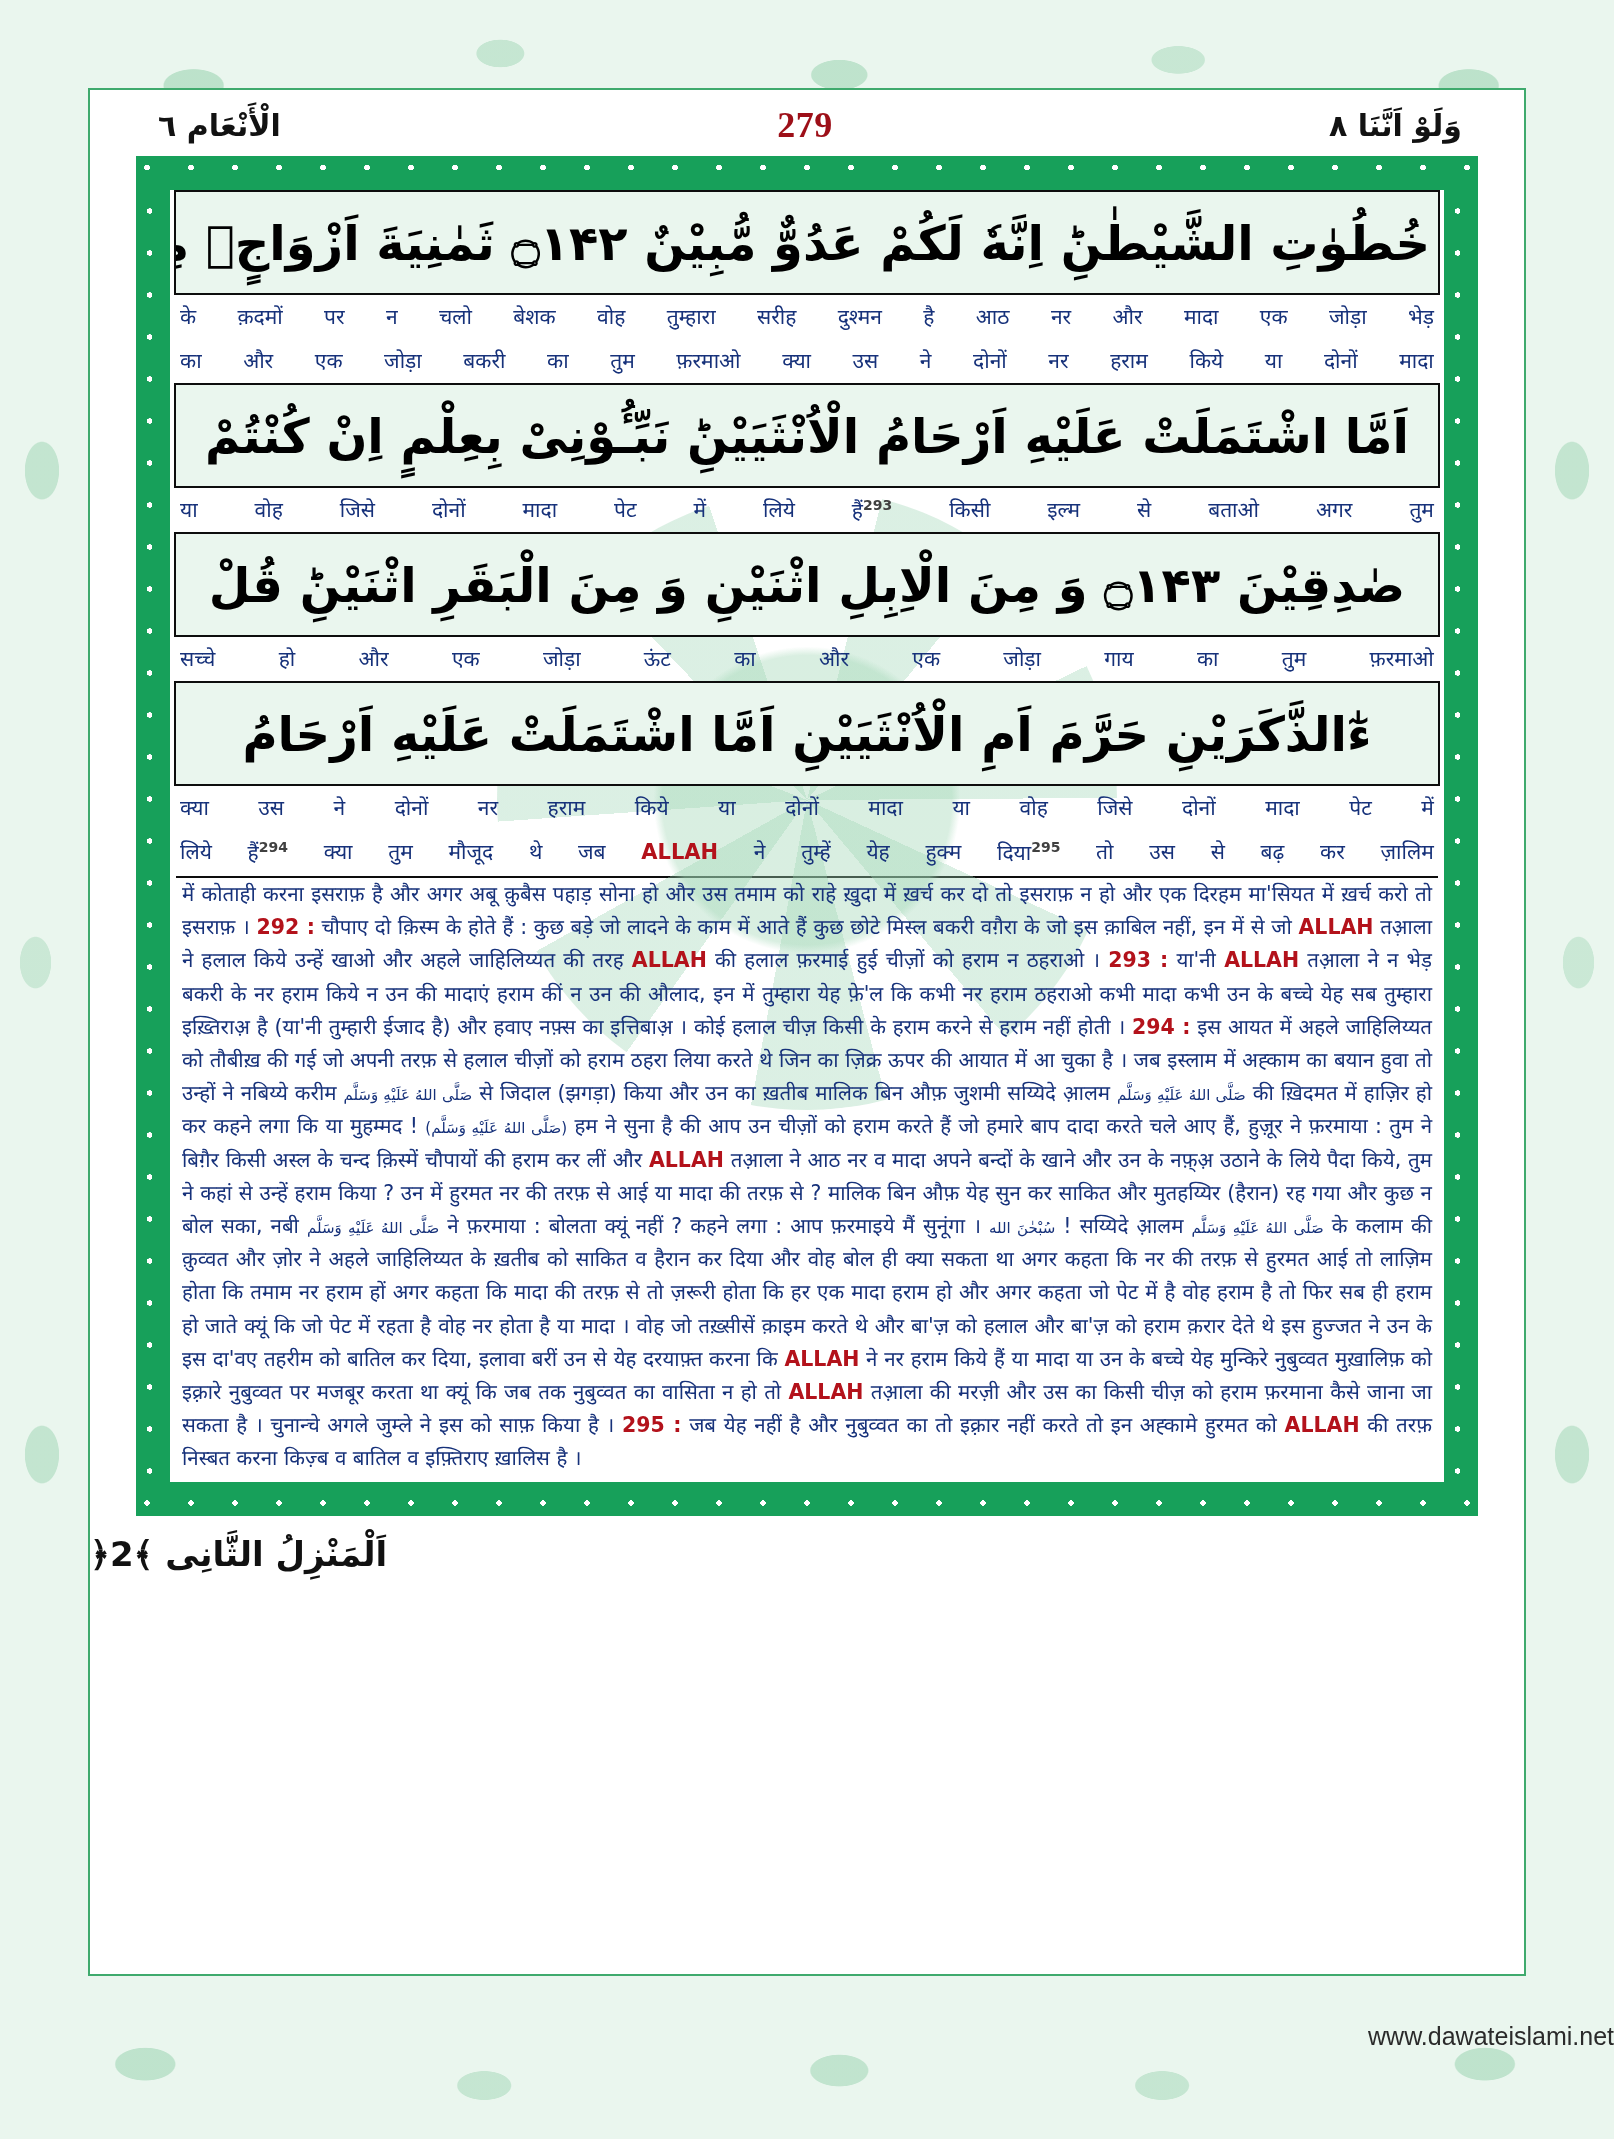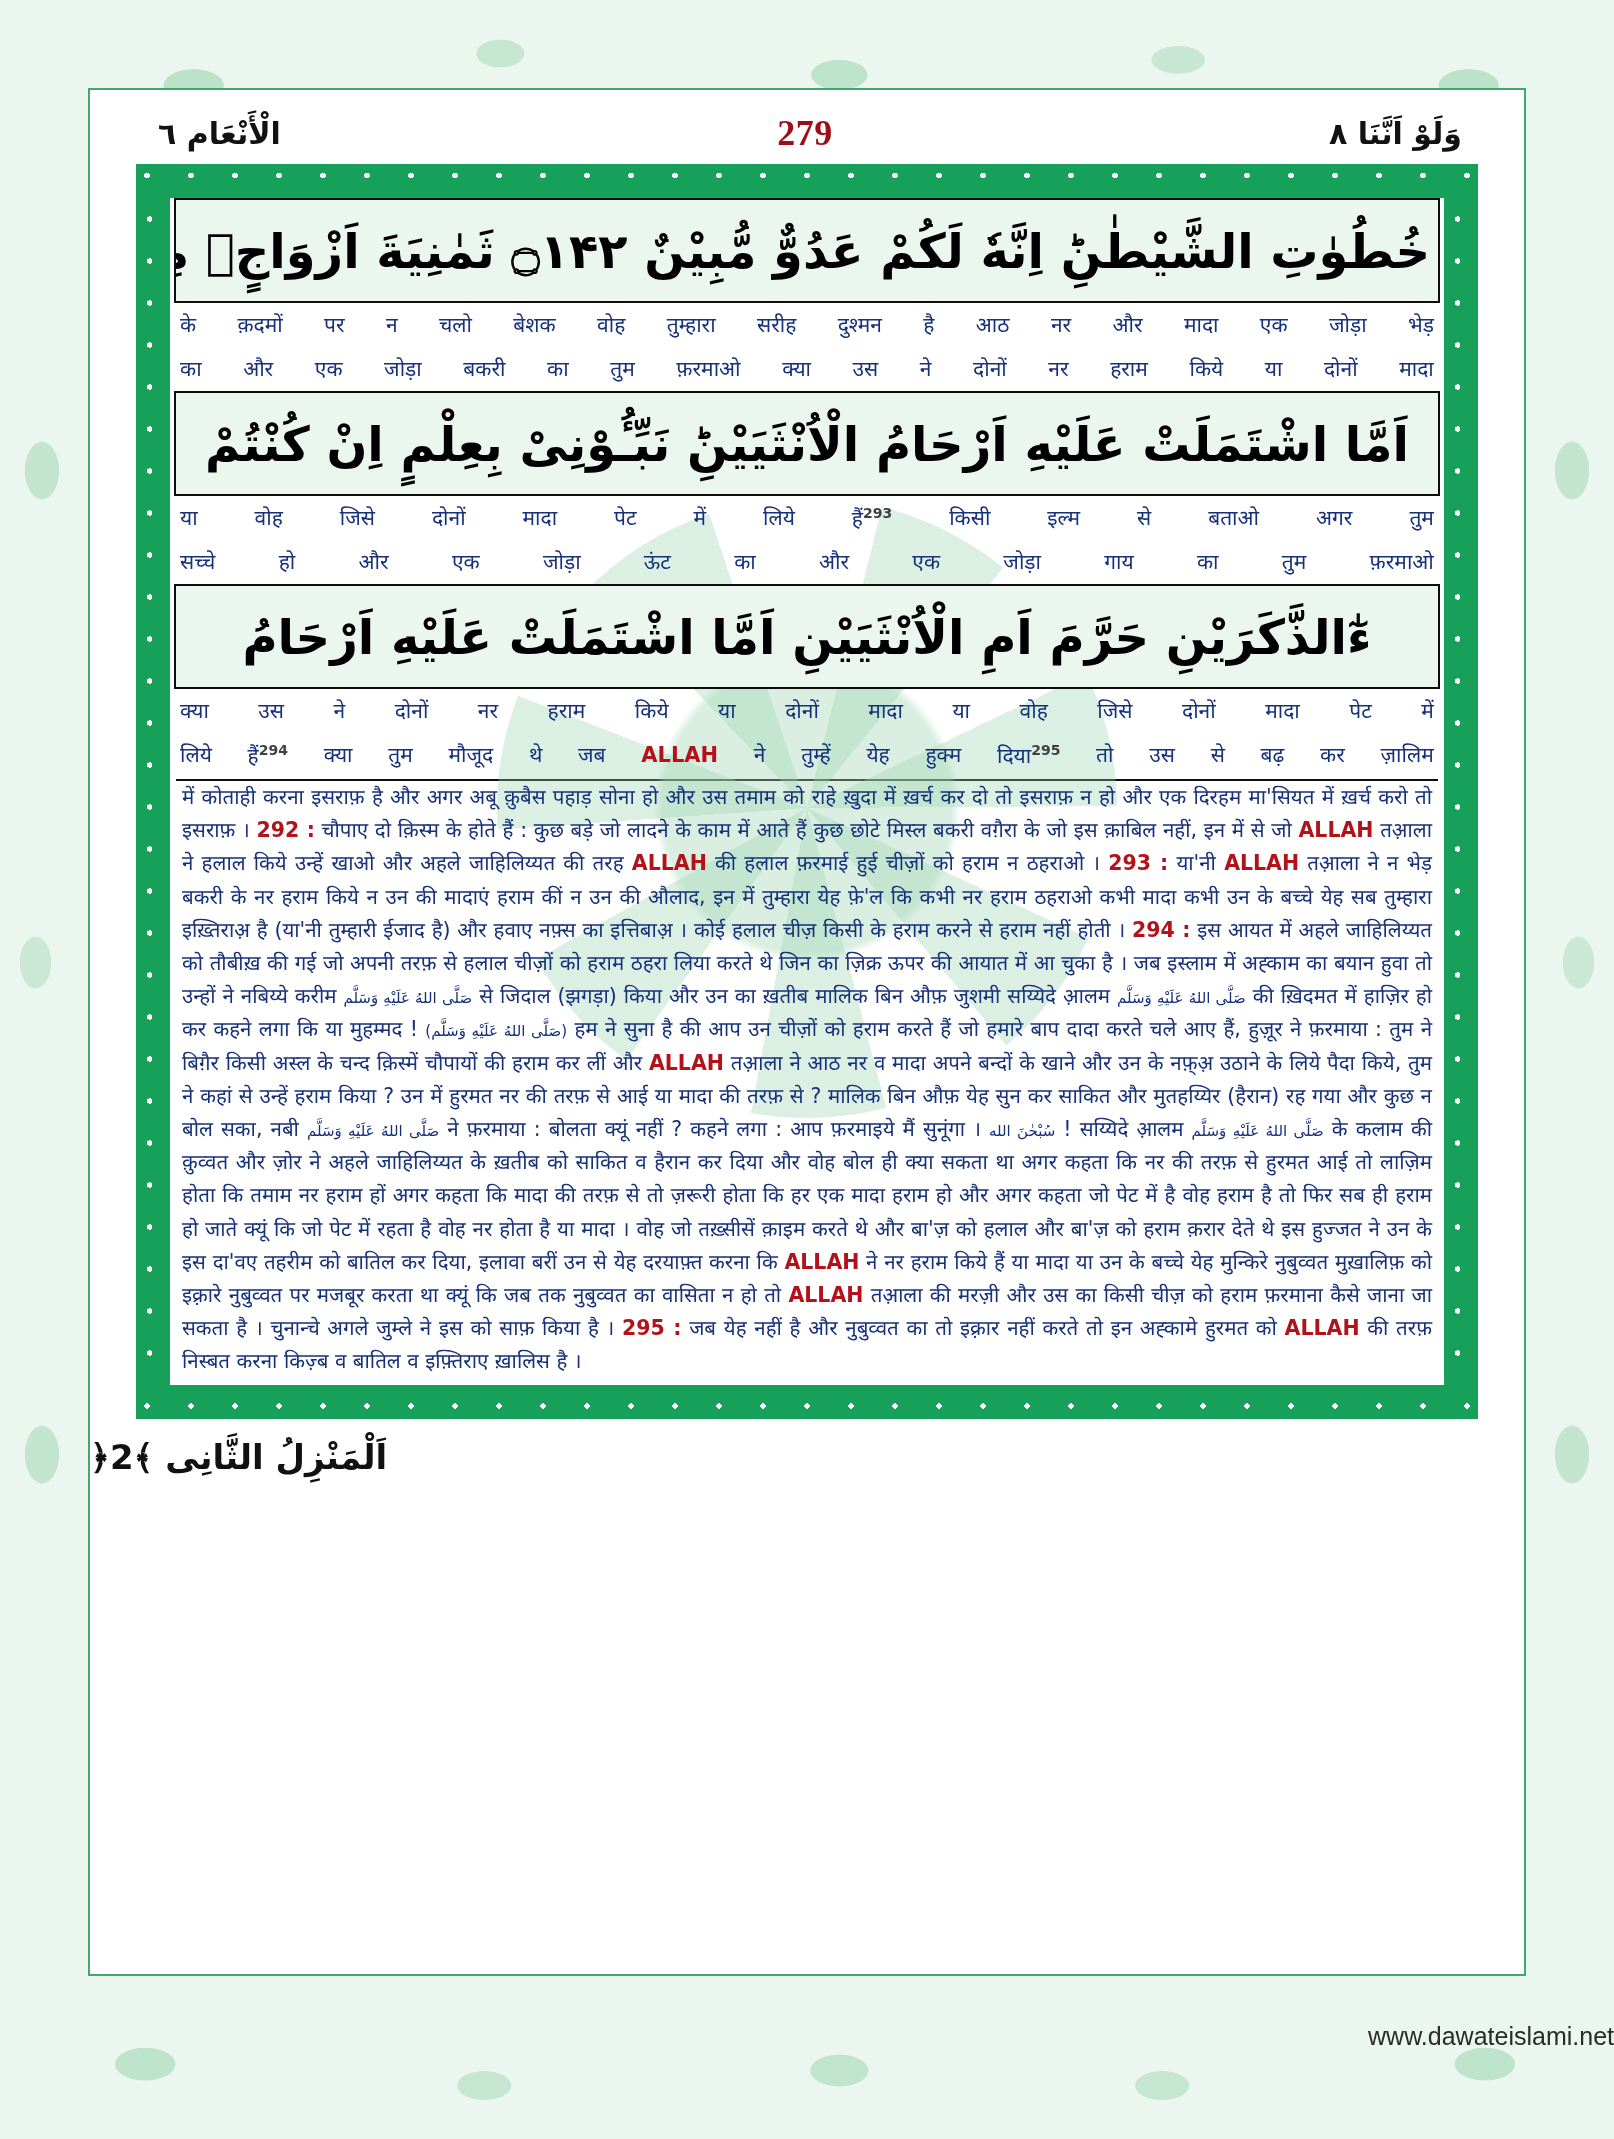--- a/index.html
+++ b/index.html
@@ -56,21 +56,20 @@
   }
 
   
   #running-header {
     position: relative;
     height: 66px;
     display: flex;
     align-items: center;
     justify-content: space-between;
     padding: 4px 62px 0 68px;
-    margin-top: 8px;
   }
   .hdr-ar {
     font-family: "DejaVu Sans", "Liberation Sans", sans-serif;
     font-size: 30px;
     color: #121212;
     direction: rtl;
     white-space: nowrap;
     font-weight: 700;
   }
   #page-number {
@@ -328,20 +327,23 @@
                 <span class="w">हैं<sup>293</sup></span>
                 <span class="w">किसी</span>
                 <span class="w">इल्म</span>
                 <span class="w">से</span>
                 <span class="w">बताओ</span>
                 <span class="w">अगर</span>
                 <span class="w">तुम</span>
               </div>
             </div>
             <div class="verse-block">
+              <div class="ayah-frame">
+                <div class="ayah-text">صٰدِقِیْنَ ۝۱۴۳ وَ مِنَ الْاِبِلِ اثْنَیْنِ وَ مِنَ الْبَقَرِ اثْنَیْنِؕ قُلْ</div>
+              </div>
               <div class="trans-line">
                 <span class="w">सच्चे</span>
                 <span class="w">हो</span>
                 <span class="w">और</span>
                 <span class="w">एक</span>
                 <span class="w">जोड़ा</span>
                 <span class="w">ऊंट</span>
                 <span class="w">का</span>
                 <span class="w">और</span>
                 <span class="w">एक</span>

